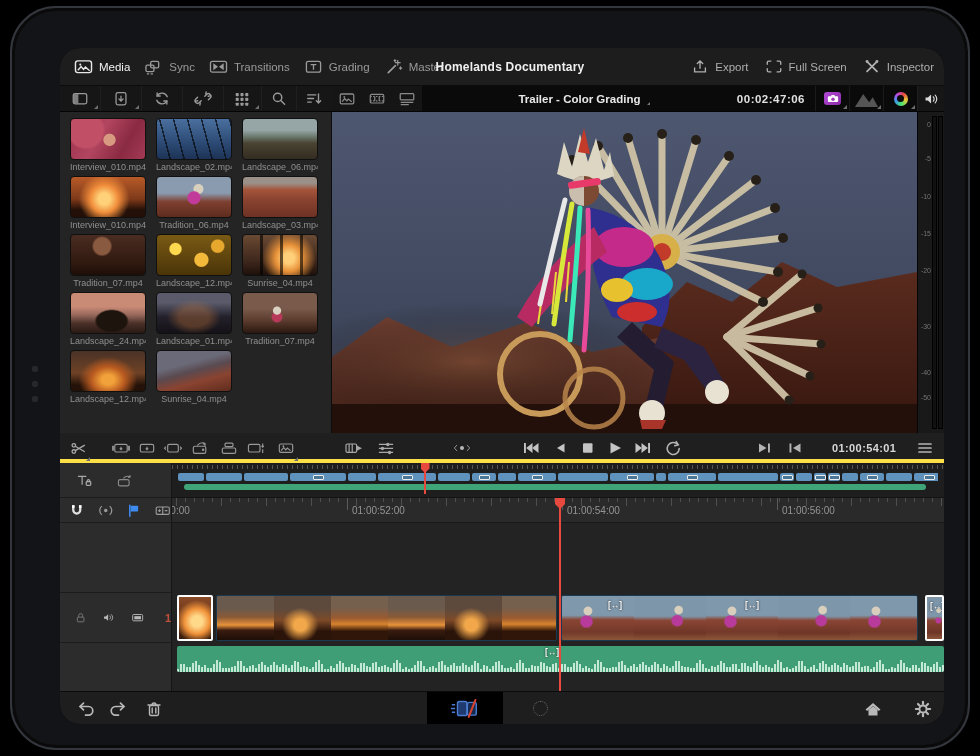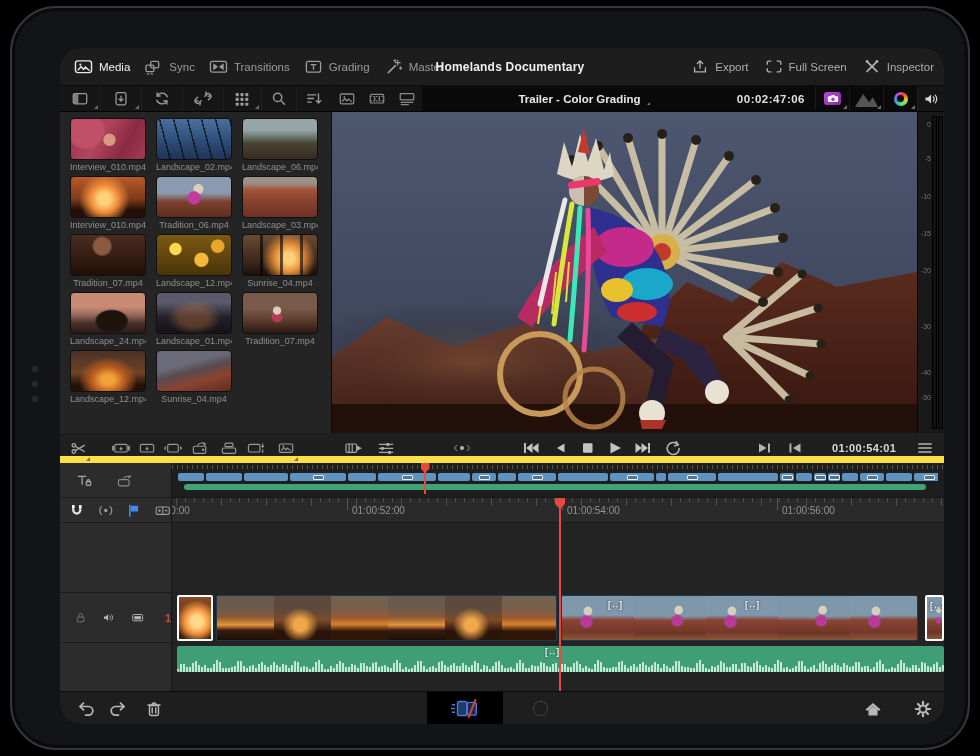--- a/index.html
+++ b/index.html
@@ -59,21 +59,21 @@
   .art-sunset-clouds{background:radial-gradient(ellipse at 50% 72%,#f2a23a 0 12%,#b85a20 32%,rgba(0,0,0,0) 56%),linear-gradient(180deg,#4a3226,#6e4226 55%,#241208 85%);}
   .art-redrock-sky{background:linear-gradient(165deg,#6a6a78 0 34%,#5a4a50 50%,#8a4330 70%,#5e2c1e);}
   
   #viewer{position:absolute;left:272px;top:64px;width:585px;height:321px;background:#000;overflow:hidden;}
   #viewer svg{display:block;width:100%;height:100%;}
   
   #meters{position:absolute;left:857px;top:64px;width:27px;height:321px;background:#191919;border-left:1px solid #050505;}
   .mlab{position:absolute;left:0;width:13px;text-align:right;font-size:7px;color:#737373;transform:translateY(-50%);}
   .mch{position:absolute;top:4px;bottom:4px;width:5px;background:#111;border:1px solid #000;}
   
-  #transport{position:absolute;left:0;top:385px;width:884px;height:30px;background:#1f1f1f;border-bottom:7px solid #fde047;}
+  #transport{position:absolute;left:0;top:385px;width:884px;height:30px;background:#1f1f1f;border-bottom:4px solid #fde047;}
   .tbtn{position:absolute;top:0;height:30px;display:flex;align-items:center;justify-content:center;}
   .tbtn svg{width:20px;height:16px;}
   #transport-tc{position:absolute;left:772px;top:0;height:30px;display:flex;align-items:center;color:#d8d8d8;font-size:11px;font-weight:bold;letter-spacing:.4px;}
   
   #timeline{position:absolute;left:0;top:415px;width:884px;height:228px;background:#232323;}
   #tl-head{position:absolute;left:0;top:0;width:112px;height:228px;background:#2c2c2c;border-right:1px solid #161616;}
   .hrow{position:relative;border-bottom:1px solid #1c1c1c;display:flex;align-items:center;}
   .hrow svg{width:18px;height:17px;}
   #tl-content{position:absolute;left:112px;top:0;width:772px;height:228px;overflow:hidden;}
   #minimap{position:absolute;left:0;top:0;width:772px;height:35px;background:#1e1e1e;border-bottom:1px solid #141414;}

